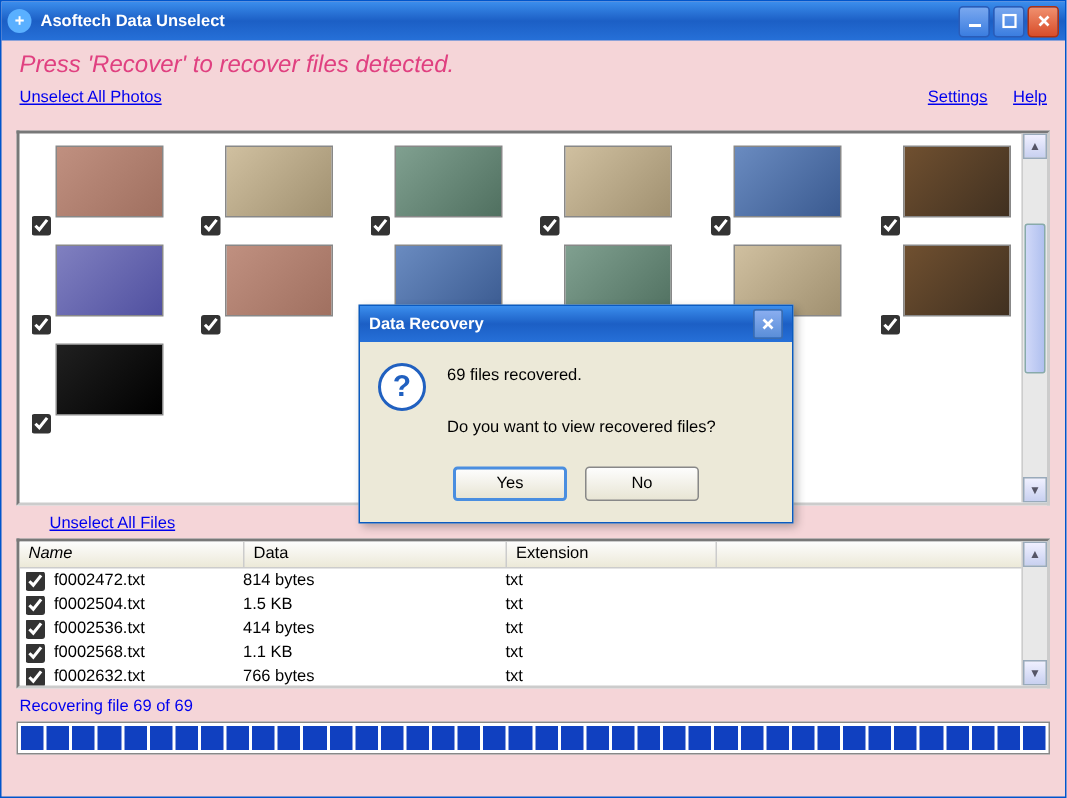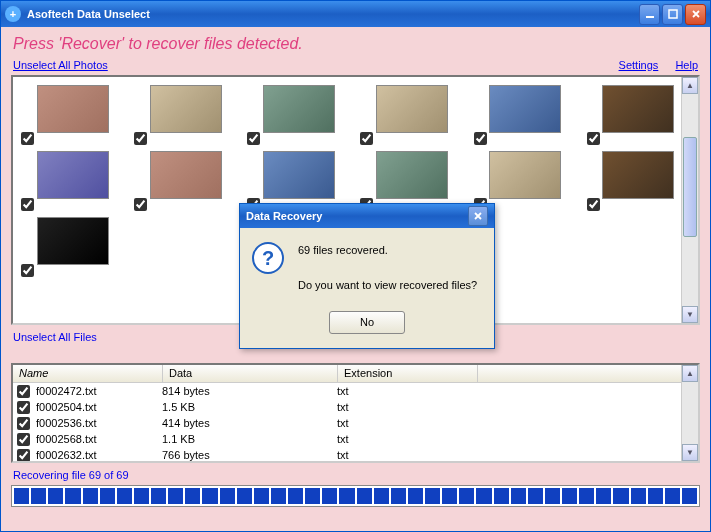--- a/index.html
+++ b/index.html
@@ -9,62 +9,62 @@
 
 .titlebar { height: 26px; background: linear-gradient(to bottom, #3b8eed 0%, #1c5fc5 50%, #2670d8 100%); display: flex; align-items: center; padding: 0 4px; color: white; font-size: 13px; font-weight: bold; }
 .titlebar .icon { width: 16px; height: 16px; background: #5ab0ff; border-radius: 50%; margin-right: 6px; display: flex; align-items: center; justify-content: center; color: white; font-weight: bold; }
 .titlebar .title { flex: 1; }
 .titlebar .win-buttons { display: flex; gap: 2px; }
 .titlebar .win-btn { width: 21px; height: 21px; background: linear-gradient(to bottom, #7aa8ef, #3b7de0); border: 1px solid #2a5cb8; border-radius: 3px; display: flex; align-items: center; justify-content: center; color: white; cursor: pointer; }
 .titlebar .win-btn.close { background: linear-gradient(to bottom, #f0906e, #d84d2a); border-color: #b03010; }
 
 .instruction { color: #e04080; font-style: italic; font-size: 16px; padding: 8px 12px 4px; }
 
-.toolbar-links { display: flex; padding: 2px 12px 4px; }
+.toolbar-links { display: flex; padding: 2px 12px 16px; }
 .toolbar-links a { color: #0000ee; text-decoration: underline; cursor: pointer; }
 .toolbar-links .spacer { flex: 1; }
 .toolbar-links .right a { margin-left: 14px; }
 
 .photo-grid-wrap { margin: 0 10px; border: 2px inset #ccc; background: white; height: 250px; position: relative; overflow: hidden; }
 .photo-grid { padding: 8px 6px; display: grid; grid-template-columns: repeat(6, 1fr); gap: 10px 6px; }
 .photo-item { position: relative; height: 56px; }
 .thumb { width: 72px; height: 48px; background: linear-gradient(135deg, #6a8bc0, #3a5a90); border: 1px solid #888; margin: 0 auto; display: block; }
 .thumb.t2 { background: linear-gradient(135deg, #c09080, #a07060); }
 .thumb.t3 { background: linear-gradient(135deg, #80a090, #507060); }
 .thumb.t4 { background: linear-gradient(135deg, #d0c0a0, #a09070); }
 .thumb.t5 { background: linear-gradient(135deg, #8080c0, #5050a0); }
 .thumb.t6 { background: linear-gradient(135deg, #705030, #403020); }
 .thumb.dark { background: linear-gradient(135deg, #202020, #000); }
 .photo-item .cb { position: absolute; left: 2px; bottom: -4px; width: 13px; height: 13px; }
 .vscroll { position: absolute; right: 0; top: 0; bottom: 0; width: 17px; background: #e8e8e8; border-left: 1px solid #ccc; }
 .vscroll .arrow { height: 17px; background: linear-gradient(#f0f0ff, #c8d0f0); border: 1px solid #9ab; display: flex; align-items: center; justify-content: center; font-size: 8px; color: #556; }
 .vscroll .thumb-bar { position: absolute; top: 60px; left: 1px; right: 1px; height: 100px; background: linear-gradient(to right, #d0d8f8, #b0c0ef); border: 1px solid #8aa; border-radius: 2px; }
 
-.link2 { color: #0000ee; padding: 6px 12px 20px; display: inline-block; cursor: pointer; }
+.link2 { color: #0000ee; text-decoration: underline; padding: 6px 12px 4px; display: inline-block; cursor: pointer; margin-left: 20px; }
 
 .file-list-wrap { margin: 0 10px; border: 2px inset #ccc; background: white; height: 100px; position: relative; overflow: hidden; }
 .file-list-wrap .vscroll { }
 .file-header { display: flex; background: linear-gradient(#fdfdfd, #ece9d8); border-bottom: 1px solid #ccc; height: 18px; }
 .file-header .col { padding: 2px 6px; border-right: 1px solid #ccc; }
 .col-name { width: 150px; font-style: italic; }
 .col-size { width: 175px; }
 .col-ext { width: 140px; }
 .file-rows { }
 .file-row { display: flex; align-items: center; height: 16px; }
 .file-row .cb { margin-left: 4px; margin-right: 4px; width: 13px; height: 13px; }
 .file-row .cname { width: 128px; padding-left: 2px; }
 .file-row .csize { width: 175px; }
 .file-row .cext { width: 140px; }
 
 .status { color: #0000ee; padding: 6px 12px 4px; }
 
 .progress-wrap { margin: 0 10px 8px; border: 1px solid #888; background: white; height: 22px; display: flex; align-items: center; padding: 2px; gap: 2px; }
 .progress-wrap .seg { flex: 1; height: 16px; background: #1040c0; }
 
-.dialog { position: absolute; left: 238px; top: 202px; width: 256px; border: 1px solid #0a5ac0; background: #ece9d8; box-shadow: 2px 2px 6px rgba(0,0,0,0.3); z-index: 10; }
+.dialog { position: absolute; left: 238px; top: 202px; width: 290px; border: 1px solid #0a5ac0; background: #ece9d8; box-shadow: 2px 2px 6px rgba(0,0,0,0.3); z-index: 10; }
 .dialog .dtitle { height: 24px; background: linear-gradient(to bottom, #3b8eed 0%, #1c5fc5 50%, #2670d8 100%); color: white; font-weight: bold; font-size: 12px; display: flex; align-items: center; padding: 0 6px; }
 .dialog .dtitle .dt { flex: 1; }
 .dialog .dclose { width: 20px; height: 20px; background: linear-gradient(#8aaef0, #5a8ed8); border: 1px solid #3a6cb0; border-radius: 2px; display: flex; align-items: center; justify-content: center; color: #e8f0ff; cursor: pointer; font-weight: bold; }
 .dialog .dbody { padding: 14px 12px 10px; display: flex; gap: 14px; }
 .dialog .qicon { width: 32px; height: 32px; border: 2px solid #2060c0; border-radius: 50%; background: white; display: flex; align-items: center; justify-content: center; color: #2060c0; font-size: 20px; font-weight: bold; flex-shrink: 0; }
 .dialog .msg { line-height: 1.6; }
 .dialog .dbuttons { display: flex; justify-content: center; gap: 12px; padding: 6px 0 14px; }
 .dialog .dbtn { width: 76px; height: 23px; background: linear-gradient(#fdfdfd, #e8e5d4); border: 1px solid #888; border-radius: 3px; cursor: pointer; }
 .dialog .dbtn.focus { border: 2px solid #4a8ee0; }
 
@@ -273,17 +273,18 @@
     </div>
     <div class="dbody">
       <div class="qicon">?</div>
       <div class="msg">
         <div>69 files recovered.</div>
         <br>
         <div>Do you want to view recovered files?</div>
       </div>
     </div>
     <div class="dbuttons">
+      <button class="dbtn focus">Yes</button>
       <button class="dbtn">No</button>
     </div>
   </div>
 
 </div>
 
 </body></html>

